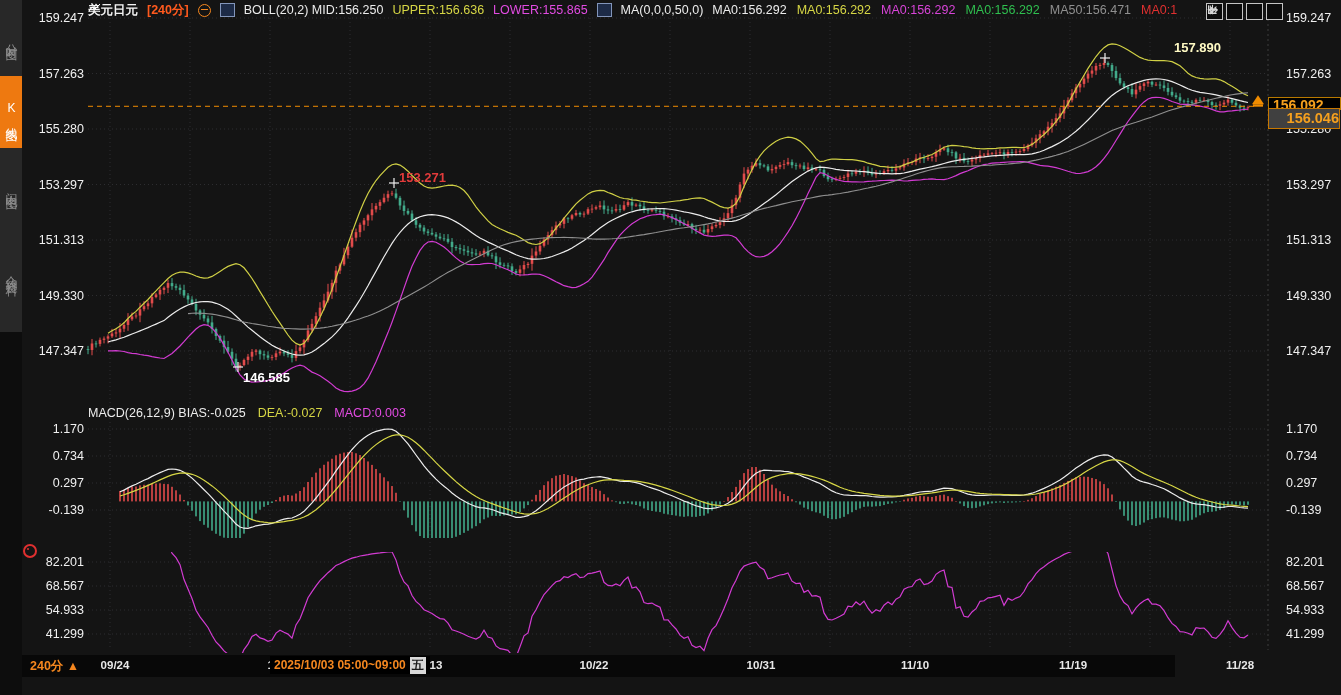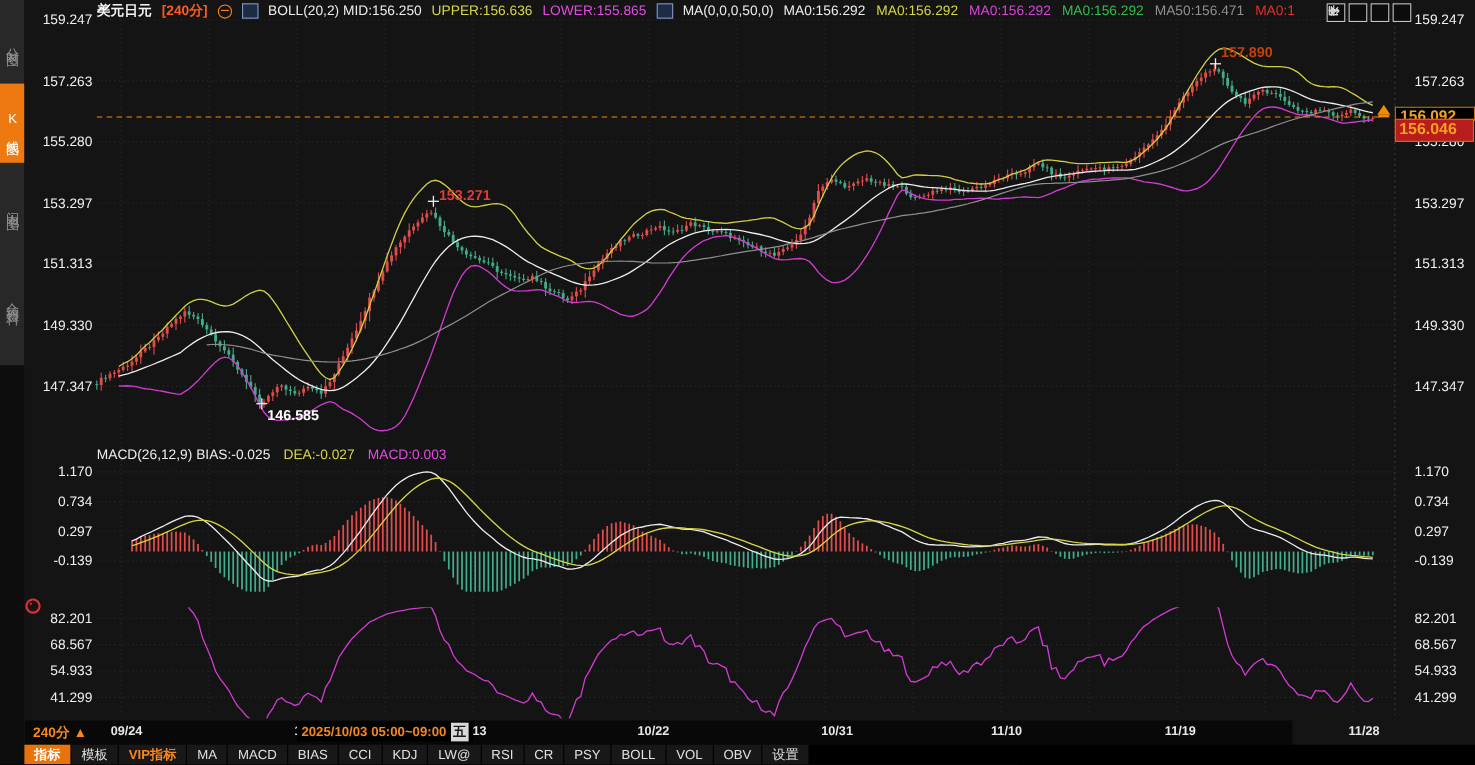--- a/index.html
+++ b/index.html
@@ -41,23 +41,23 @@
            border-radius:50%;z-index:4;}
   .rsi-dot::after{content:"";position:absolute;left:2px;top:2px;width:2px;height:2px;background:#e03030;border-radius:50%;}
 
   
   .annot{position:absolute;font-size:13px;font-weight:700;z-index:4;}
 
   
   .pbox-upper{position:absolute;left:1268px;top:97px;width:67px;height:12px;overflow:hidden;
               background:#000;border:1px solid #b97a00;border-bottom:none;color:#f5a01e;
               font-size:14px;font-weight:700;line-height:15px;padding-left:4px;z-index:5;}
-  .pbox-lower{position:absolute;left:1268px;top:108px;width:67px;height:19px;background:#b91c1c;
+  .pbox-lower{position:absolute;left:1268px;top:108px;width:67px;height:19px;background:#404040;
               border:1px solid #c87800;color:#f5a01e;font-size:14.5px;font-weight:700;
-              line-height:19px;padding-left:3px;z-index:6;}
+              line-height:19px;padding-left:3px;z-index:6;text-align:right;}
 
   
   #time-row{position:absolute;left:0;top:655px;width:1175px;height:22px;background:#080808;z-index:5;}
   #corner-block{position:absolute;left:0;top:0;width:22px;height:22px;background:#6e3f10;}
   #period-label{position:absolute;left:30px;top:3px;color:#f5871f;font-weight:700;font-size:12.5px;cursor:pointer;}
   .tlab{position:absolute;top:4px;width:60px;text-align:center;font-size:11.5px;font-weight:700;color:#e8e8e8;}
   #axis-tooltip{position:absolute;left:270px;top:1px;height:18px;display:flex;align-items:center;
                 background:#000;color:#f5871f;font-weight:700;font-size:12px;padding:0 4px;z-index:7;}
   #axis-tooltip .wd{background:#d8d8d8;color:#1a1a1a;margin-left:4px;padding:0 2px;font-weight:700;}
 
@@ -1104,21 +1104,21 @@
     </div>
 
   <div class="ind-header" style="top:406px">
     <span class="c-w"><span>MACD(26,12,9)</span>&nbsp;<span>BIAS:-0.025</span></span>
     <span class="c-y">DEA:-0.027</span>
     <span class="c-m">MACD:0.003</span>
   </div>
   <div class="rsi-dot"></div>
 
   <div id="annots">
-      <div class="annot" style="left: 1110px; top: 40px; color: #c2410c;">157.890</div>
+      <div class="annot" style="left: 1174px; top: 40px; color: #fef9c3;">157.890</div>
       <div class="annot" style="left: 399px; top: 170px; color: rgb(226, 59, 59);">153.271</div>
       <div class="annot" style="left: 243px; top: 370px; color: #ffffff;">146.585</div>
     </div>
 
   <div class="pbox-upper">156.092</div>
   <div class="pbox-lower">156.046</div>
 
   <div id="time-row">
     <div id="corner-block"></div>
     <div id="period-label">240分 ▲</div>
@@ -1131,32 +1131,14 @@
         <div class="tlab" style="left: 885px;">11/10</div>
         <div class="tlab" style="left: 1043px; text-align: center;">11/19</div>
         <div class="tlab" style="left: 1210px;">11/28</div>
       </div>
     <div id="axis-tooltip">
       <span>2025/10/03 05:00~09:00</span>
       <span class="wd">五</span>
     </div>
   </div>
 
-  <div id="toolbar">
-      <div class="tb-item active">指标</div>
-      <div class="tb-item">模板</div>
-      <div class="tb-item vip">VIP指标</div>
-      <div class="tb-item">MA</div>
-      <div class="tb-item">MACD</div>
-      <div class="tb-item">BIAS</div>
-      <div class="tb-item">CCI</div>
-      <div class="tb-item">KDJ</div>
-      <div class="tb-item">LW@</div>
-      <div class="tb-item">RSI</div>
-      <div class="tb-item">CR</div>
-      <div class="tb-item">PSY</div>
-      <div class="tb-item">BOLL</div>
-      <div class="tb-item">VOL</div>
-      <div class="tb-item">OBV</div>
-      <div class="tb-item">设置</div>
-    </div>
 
 </div>
 
 </body></html>

